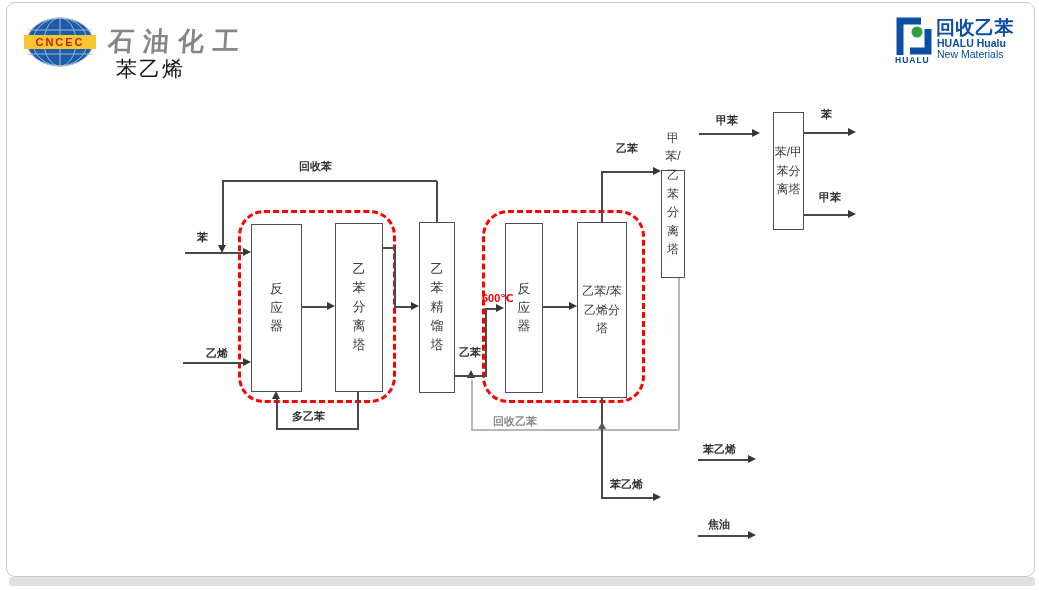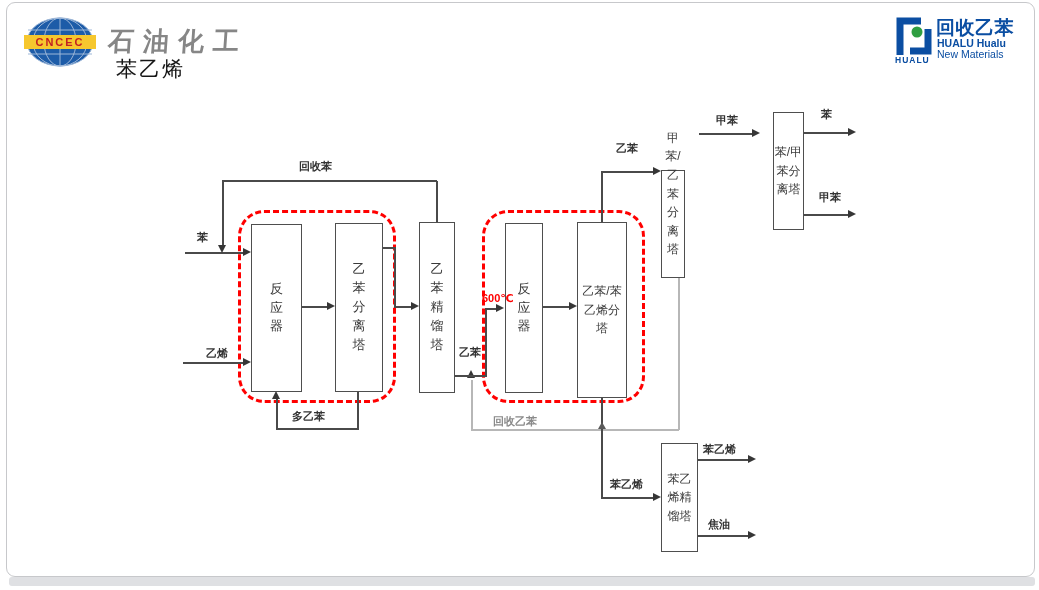--- a/index.html
+++ b/index.html
@@ -158,23 +158,20 @@
   <div class="tower small" style="left:577px;top:222px;width:50px;height:176px;">乙苯/苯
 乙烯分
 塔</div>
   <div class="tower small" style="left:661px;top:122px;width:24px;height:108px;align-items:flex-end;padding-bottom:18px;margin-top:48px;">甲苯/
 乙苯
 分离
 塔</div>
   <div class="tower small" style="left:773px;top:112px;width:31px;height:118px;">苯/甲
 苯分
 离塔</div>
-  <div class="tower small" style="left:661px;top:443px;width:37px;height:109px;">苯乙
-烯精
-馏塔</div>
 
   <span class="stream" style="left:197px;top:230px;">苯</span>
   <span class="stream" style="left:299px;top:159px;">回收苯</span>
   <span class="stream" style="left:206px;top:346px;">乙烯</span>
   <span class="stream" style="left:292px;top:409px;">多乙苯</span>
   <span class="stream" style="left:459px;top:345px;">乙苯</span>
   <span class="temp" style="left:482px;top:292px;">600℃</span>
   <span class="stream gray" style="left:493px;top:414px;">回收乙苯</span>
   <span class="stream" style="left:616px;top:141px;">乙苯</span>
   <span class="stream" style="left:716px;top:113px;">甲苯</span>

